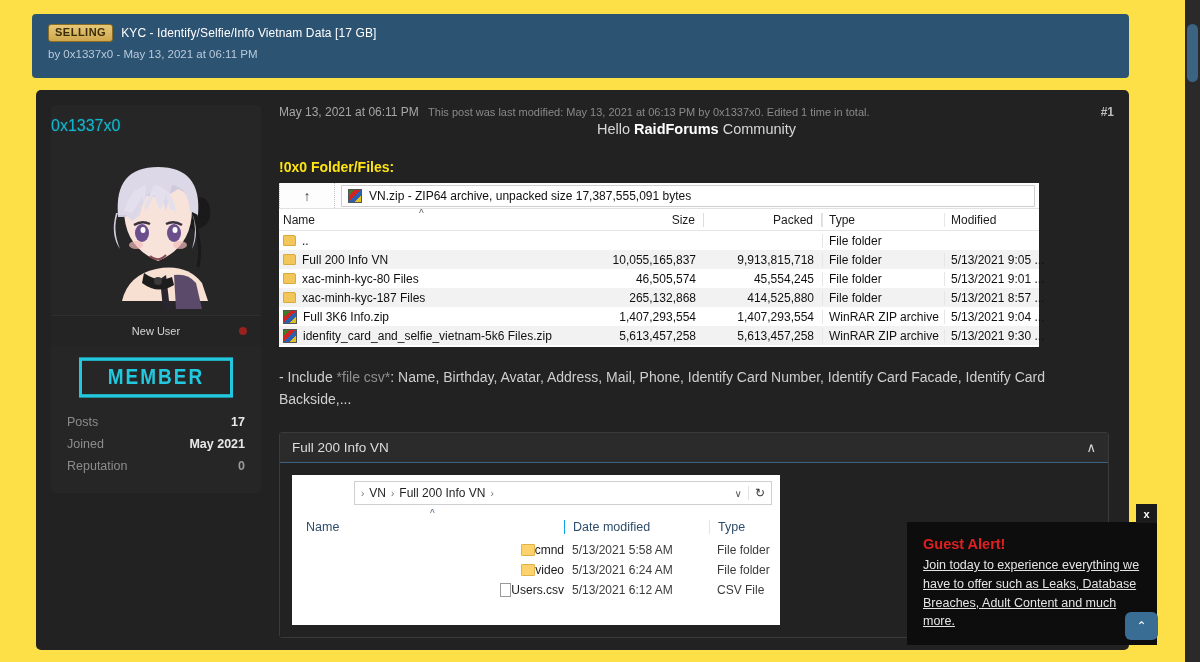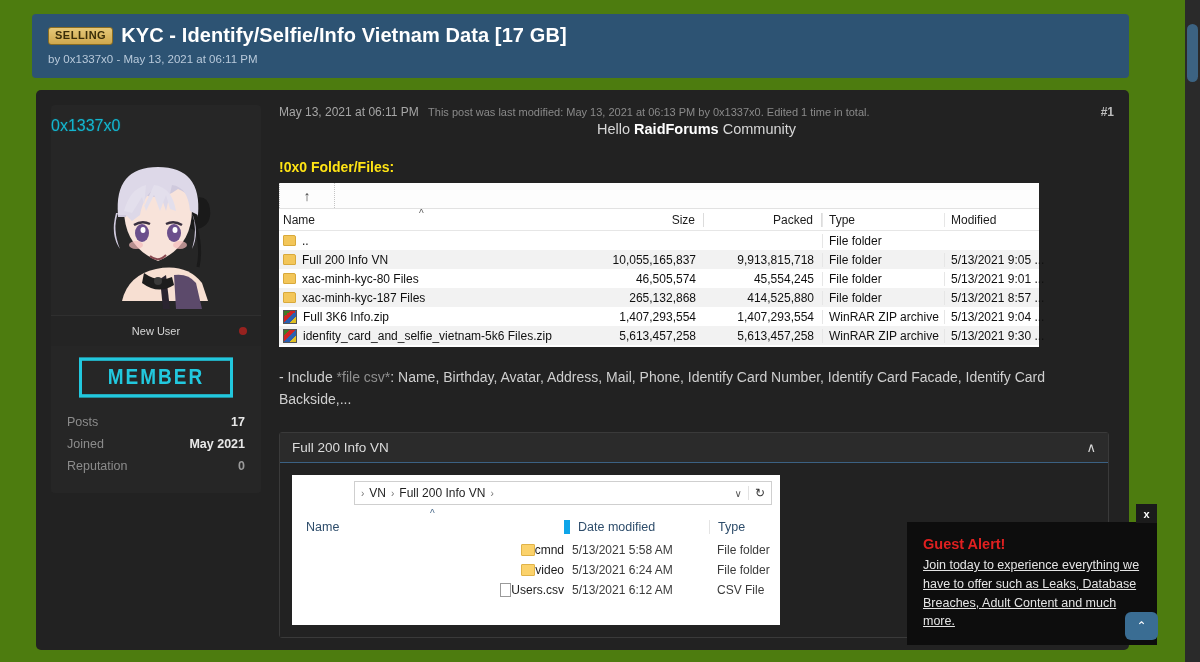--- a/index.html
+++ b/index.html
@@ -14,40 +14,40 @@
   
   .page-scrollbar {
     position: absolute; top: 0; right: 0; width: 15px; height: 662px;
     background: #2a2a2a;
   }
   .page-scrollbar-thumb {
     position: absolute; top: 24px; left: 2px; width: 11px; height: 58px;
     background: #3c6382; border-radius: 6px;
   }
 
-  .viewport { position: absolute; top: 0; left: 0; width: 1185px; height: 662px; background: #4d7c0f; }
+  .viewport { position: absolute; top: 0; left: 0; width: 1185px; height: 662px; background: #fde047; }
 
   
   .thread-header {
     position: absolute; left: 32px; top: 14px; width: 1097px; height: 64px;
     background: #2d5373; border-radius: 4px;
     padding: 10px 0 0 16px;
   }
   .thread-title-row { display: flex; align-items: center; gap: 8px; }
   .selling-badge {
     display: inline-block;
     background: linear-gradient(#e6c878, #cfa84e);
     color: #3a2d08;
     font-size: 11px; font-weight: bold; letter-spacing: .5px;
     padding: 2px 6px 3px; border-radius: 3px;
     border: 1px solid #8a6d22;
     line-height: 1;
   }
   .thread-title {
-    color: #ffffff; font-size: 20px; font-weight: bold; letter-spacing: .1px;
+    color: #ffffff; font-size: 12px; font-weight: normal; letter-spacing: .1px;
   }
   .thread-byline {
     color: #b9cadb; font-size: 11.5px; margin-top: 6px;
   }
 
   
   .post {
     position: absolute; left: 36px; top: 90px; width: 1093px; height: 560px;
     background: #222222; border-radius: 5px;
   }
@@ -195,21 +195,21 @@
   .ex-crumbs { display: flex; align-items: center; gap: 5px; flex: 1; padding-left: 6px; color: #1f1f1f; font-size: 12px; }
   .ex-crumbs .sep { color: #757575; font-size: 10px; }
   .ex-chev { color: #555; font-size: 10px; padding: 0 6px; }
   .ex-refresh { color: #333; font-size: 12px; padding: 0 6px; border-left: 1px solid #e2e2e2; }
   .ex-head {
     display: flex; align-items: center; height: 26px; margin-top: 9px;
     color: #2e4d6b; font-size: 12.5px; position: relative;
   }
   .ex-sortcaret { position: absolute; left: 138px; top: -6px; color: #4a6a8a; font-size: 10px; }
   .ex-c-name { width: 272px; padding-left: 14px; }
-  .ex-c-date { width: 145px; padding-left: 8px; border-left: 6px solid #0ea5e9; }
+  .ex-c-date { width: 145px; padding-left: 8px; border-left: 1px solid #0ea5e9; }
   .ex-c-type { width: 71px; padding-left: 8px; border-left: 1px solid #e4e4e4; }
   .ex-row { display: flex; align-items: center; height: 20px; font-size: 12px; color: #1b1b1b; }
   .ex-row .ex-c-name { display: flex; align-items: center; gap: 0; border-left: none; padding-left: 16px; justify-content: flex-end; }
   .ex-row .ex-c-date, .ex-row .ex-c-type { border-left: none; color: #3b3b3b; }
   .ex-folder-icon { width: 14px; height: 12px; background: #fbd26b; border: 1px solid #e0b348; border-radius: 1px; flex: none; }
   .ex-file-icon { width: 11px; height: 14px; background: #fff; border: 1px solid #9a9a9a; flex: none; }
 
   
   .guest-alert {
     position: absolute; right: 28px; bottom: 17px; width: 250px;
@@ -320,20 +320,24 @@
 
       <div class="greeting">
         <span>Hello </span><b>RaidForums</b><span> Community</span>
       </div>
 
       <div class="folder-label">!0x0 Folder/Files:</div>
 
       <div class="winrar">
         <div class="winrar-toolbar">
           <div class="wr-up-btn">↑</div>
+          <div class="wr-path">
+            <span class="rar-icon"></span>
+            <span>VN.zip - ZIP64 archive, unpacked size 17,387,555,091 bytes</span>
+          </div>
         </div>
         <div class="wr-head">
           <span class="wr-sortcaret">^</span>
           <span class="c-name">Name</span>
           <span class="c-size">Size</span>
           <span class="c-packed">Packed</span>
           <span class="c-type">Type</span>
           <span class="c-mod">Modified</span>
         </div>
         <div class="wr-list">

